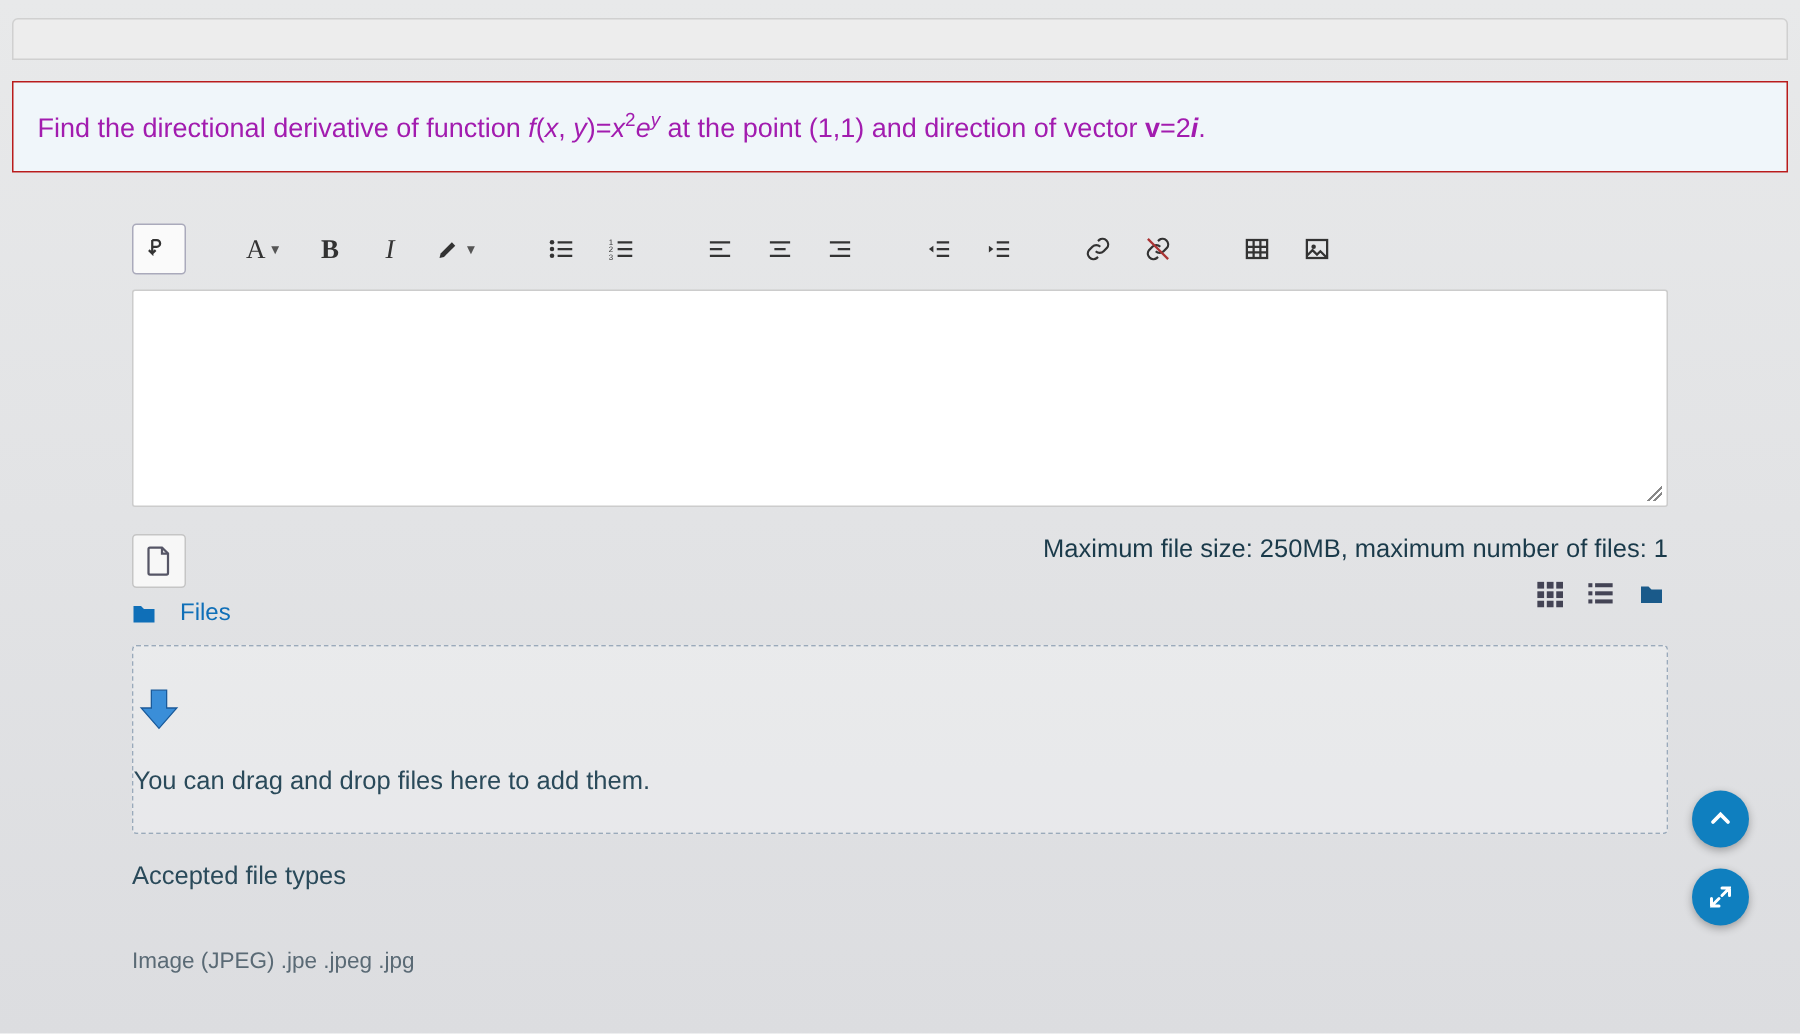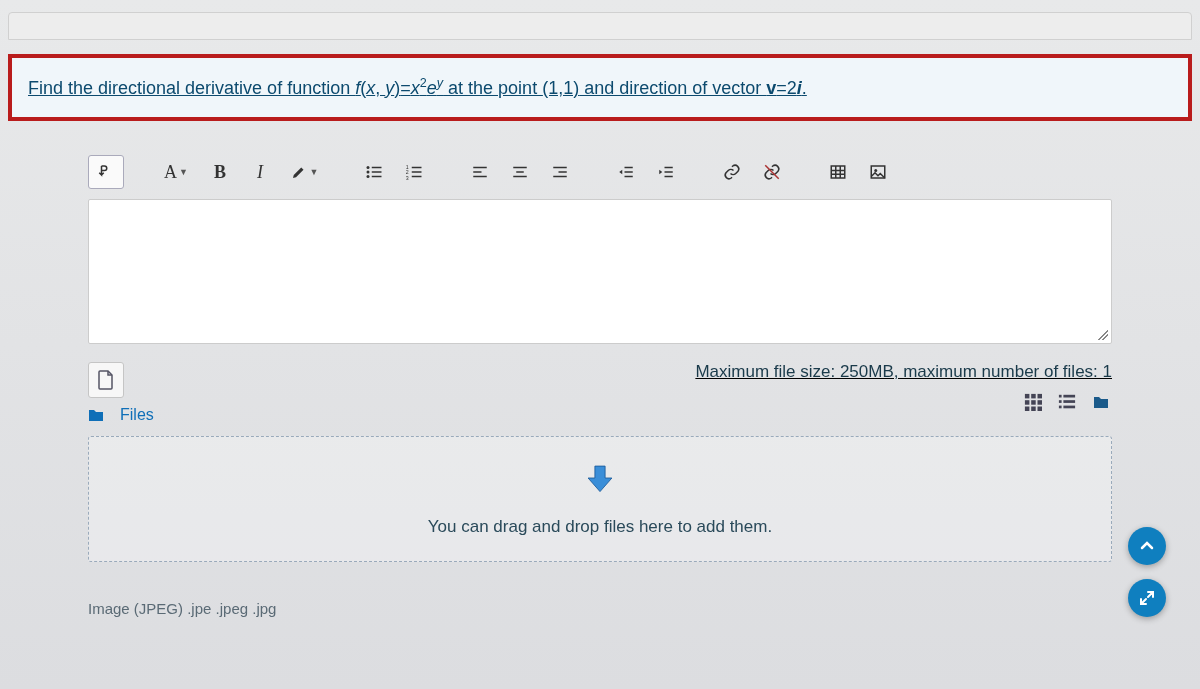--- a/index.html
+++ b/index.html
@@ -16,25 +16,24 @@
     }
     .header-bar {
       height: 28px;
       background: #ededed;
       border: 1px solid #d0d0d0;
       border-radius: 4px 4px 0 0;
       margin-bottom: 14px;
     }
     .question-box {
       background: #f0f6fa;
-      border: 4px solid #b91c1c;
+      border: 1px solid #b91c1c;
       padding: 18px 16px;
-      color: #0c4a6e;
+      color: #a21caf;
       font-size: 18px;
-      text-decoration: underline;
     }
     .question-box .fn { font-style: italic; }
     .question-box .var { font-style: italic; }
     .question-box .bold { font-weight: bold; }
     sup { font-size: 0.7em; }
     .editor-wrap {
       padding: 30px 80px 0 80px;
     }
     .toolbar {
       display: flex;
@@ -134,21 +133,21 @@
       margin-top: 8px;
       cursor: pointer;
     }
     .dropzone {
       margin-top: 12px;
       border: 1.5px dashed #9aaabb;
       border-radius: 3px;
       height: 126px;
       display: flex;
       flex-direction: column;
-      align-items: center;
+      align-items: flex-start;
       justify-content: center;
       gap: 22px;
       background: rgba(255,255,255,0.3);
       cursor: pointer;
     }
     .drop-arrow {
       width: 34px;
       height: 34px;
     }
     .drop-text {
@@ -333,21 +332,21 @@
             <path d="M11 1v4h4" fill="none" stroke="#556" stroke-width="1.5"></path>
           </svg>
         </div>
         <div class="files-label">
           <svg width="16" height="14" viewBox="0 0 16 14">
             <path d="M1 2h5l2 2h7v9H1z" fill="#0f6fb8"></path>
           </svg>
           <span>Files</span>
         </div>
       </div>
-      <div style="text-align:right;text-decoration:underline;">
+      <div style="text-align:right;">
         <div class="max-info">Maximum file size: 250MB, maximum number of files: 1</div>
         <div class="view-toggles">
           <div class="view-toggle">
             <svg viewBox="0 0 20 20" width="18" height="18">
                 <rect x="1" y="1" width="5" height="5" fill="#445"></rect>
                 <rect x="8" y="1" width="5" height="5" fill="#445"></rect>
                 <rect x="15" y="1" width="5" height="5" fill="#445"></rect>
                 <rect x="1" y="8" width="5" height="5" fill="#445"></rect>
                 <rect x="8" y="8" width="5" height="5" fill="#445"></rect>
                 <rect x="15" y="8" width="5" height="5" fill="#445"></rect>
@@ -376,20 +375,21 @@
     </div>
 
     <div class="dropzone">
       <svg class="drop-arrow" viewBox="0 0 40 40">
         <path d="M14 6h12v14h8L20 36 6 20h8z" fill="#3a8ed8" stroke="#1a5a9a" stroke-width="1"></path>
       </svg>
       <div class="drop-text">You can drag and drop files here to add them.</div>
     </div>
 
     <div class="accepted-block">
+      <div class="accepted-title">Accepted file types</div>
       <div class="accepted-types">Image (JPEG) .jpe .jpeg .jpg</div>
     </div>
   </div>
 </div>
 
 <div class="fab up">
   <svg width="16" height="16" viewBox="0 0 16 16">
       <path d="M3 10l5-5 5 5" fill="none" stroke="#fff" stroke-width="2.5" stroke-linecap="round"></path>
     </svg>
 </div>

